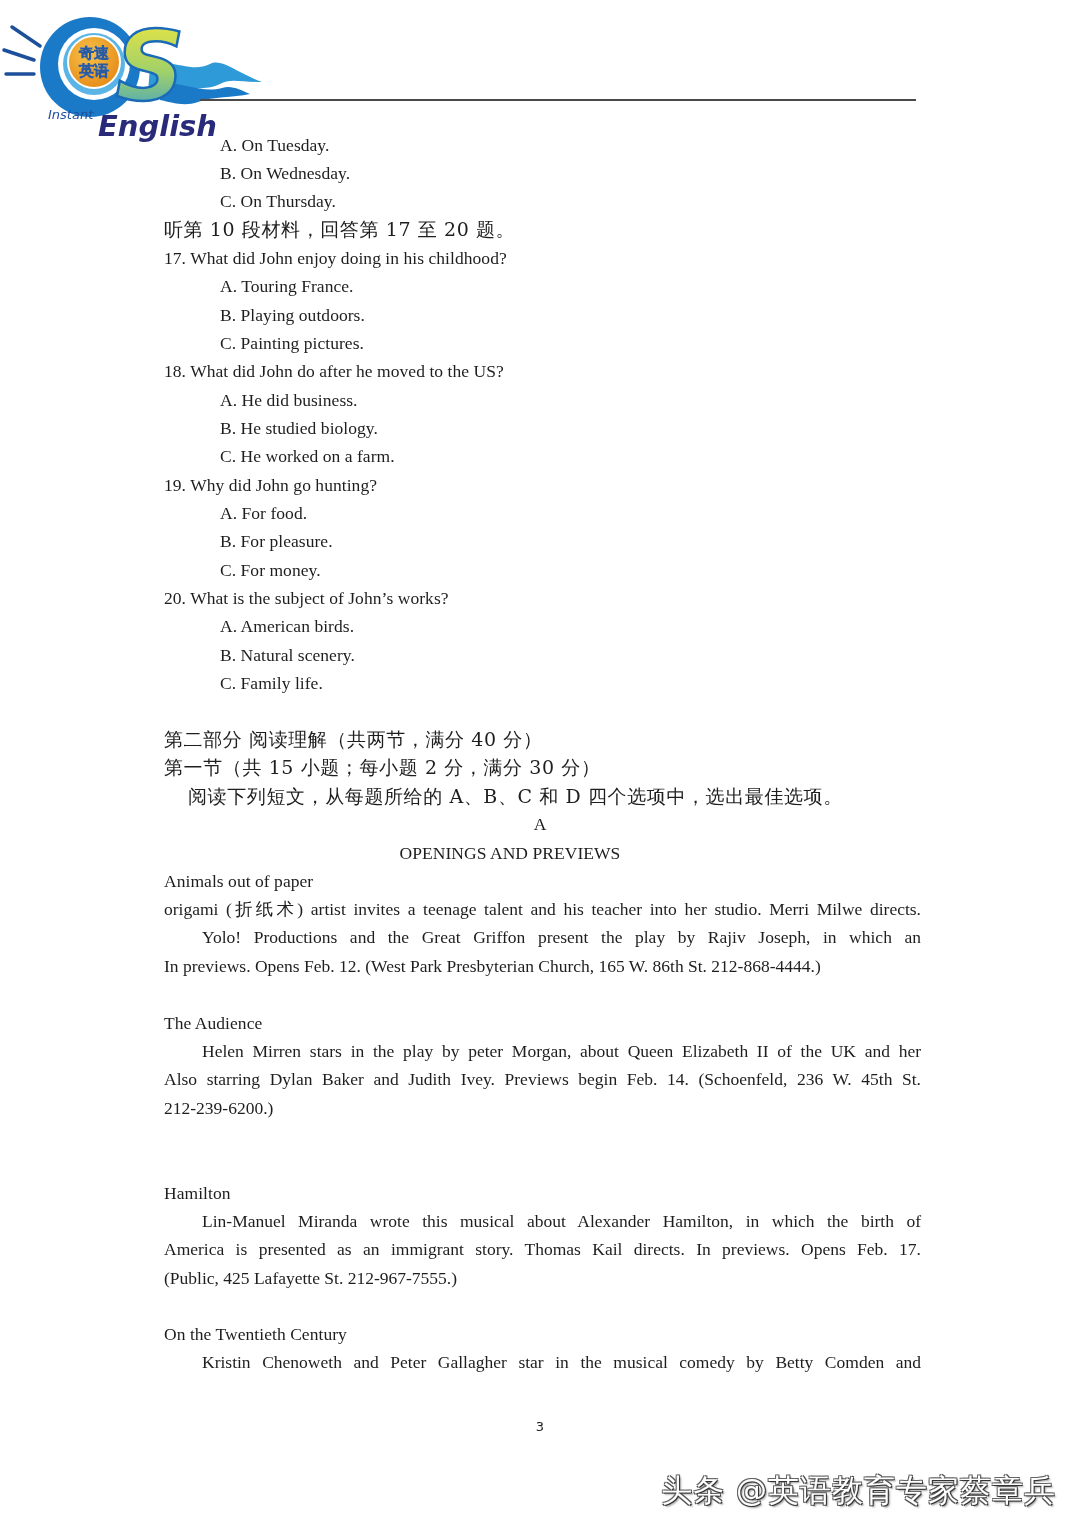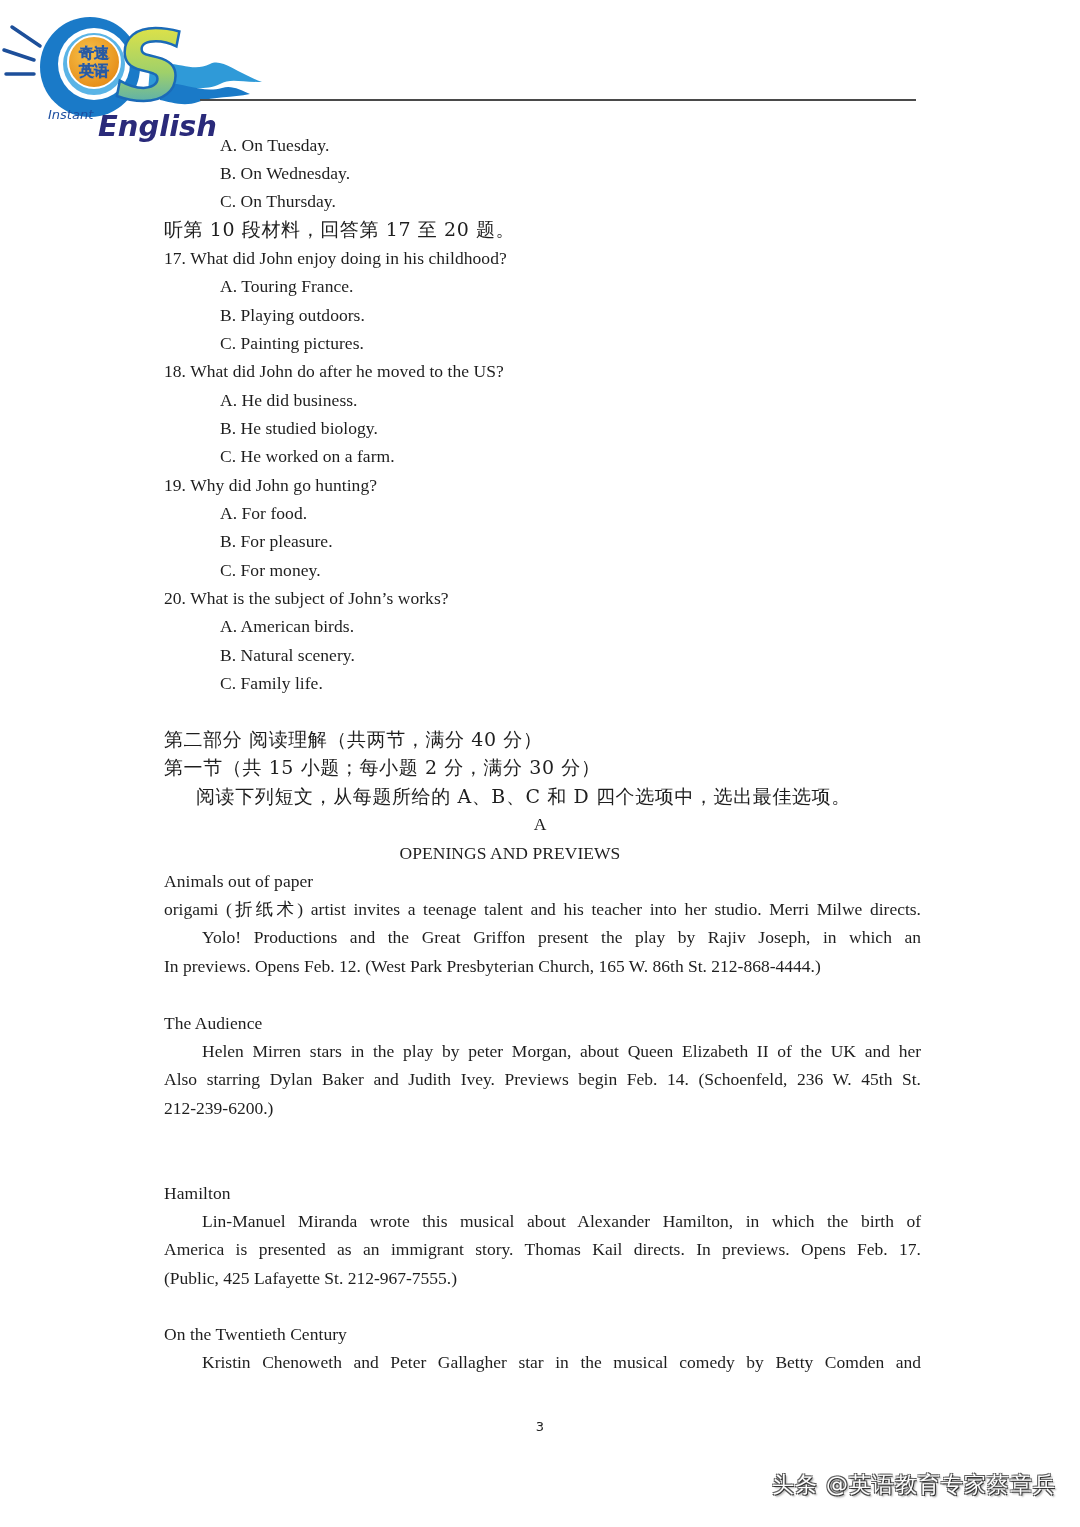--- a/index.html
+++ b/index.html
@@ -8,29 +8,29 @@
 
     
     .logo { position: absolute; left: 0; top: 12px; width: 270px; height: 132px; }
     .logo svg { width: 270px; height: 132px; display: block; }
     .header-rule { position: absolute; left: 200px; top: 99px; width: 716px; height: 2px; background: #4a4a4a; }
 
     .line { position: absolute; font-size: 17.5px; line-height: 22px; white-space: nowrap; letter-spacing: 0.05px; }
     .q { left: 164px; }
     .opt { left: 220px; }
     .cn { left: 164px; font-family: "DejaVu Serif", "Liberation Serif", serif; font-size: 19px; letter-spacing: 0.6px; }
-    .cn-indent { left: 196px; text-align: right; }
+    .cn-indent { left: 188px; text-align: right; }
     .title-a { left: 0; width: 1080px; text-align: center; }
     .ptitle { left: 164px; }
     .para { position: absolute; left: 164px; width: 757px; font-size: 17.5px; line-height: 28.3px; text-align: justify; }
     .para .justify-last { text-align-last: justify; }
     .page-num { position: absolute; left: 0; width: 1080px; top: 1419px; text-align: center;
                 font-family: "DejaVu Sans", sans-serif; font-size: 13px; color: #222; }
     .watermark { position: absolute; right: 24px; top: 1470px; font-family: "DejaVu Sans", sans-serif;
-                 font-size: 22px; color: #ffffff; letter-spacing: 1px;
+                 font-size: 31px; color: #ffffff; letter-spacing: 1px;
                  text-shadow: 1px 1px 0 #333, -1px -1px 0 #666, 1px -1px 0 #555, -1px 1px 0 #555, 2px 2px 2px rgba(0,0,0,0.4); }
   </style>
 </head>
 <body>
 
 <div class="logo">
   <svg viewBox="0 0 270 132" xmlns="http://www.w3.org/2000/svg">
     <defs>
       <linearGradient id="sgrad" x1="0" y1="0" x2="0" y2="1">
         <stop offset="0" stop-color="#f4e83c"></stop>

